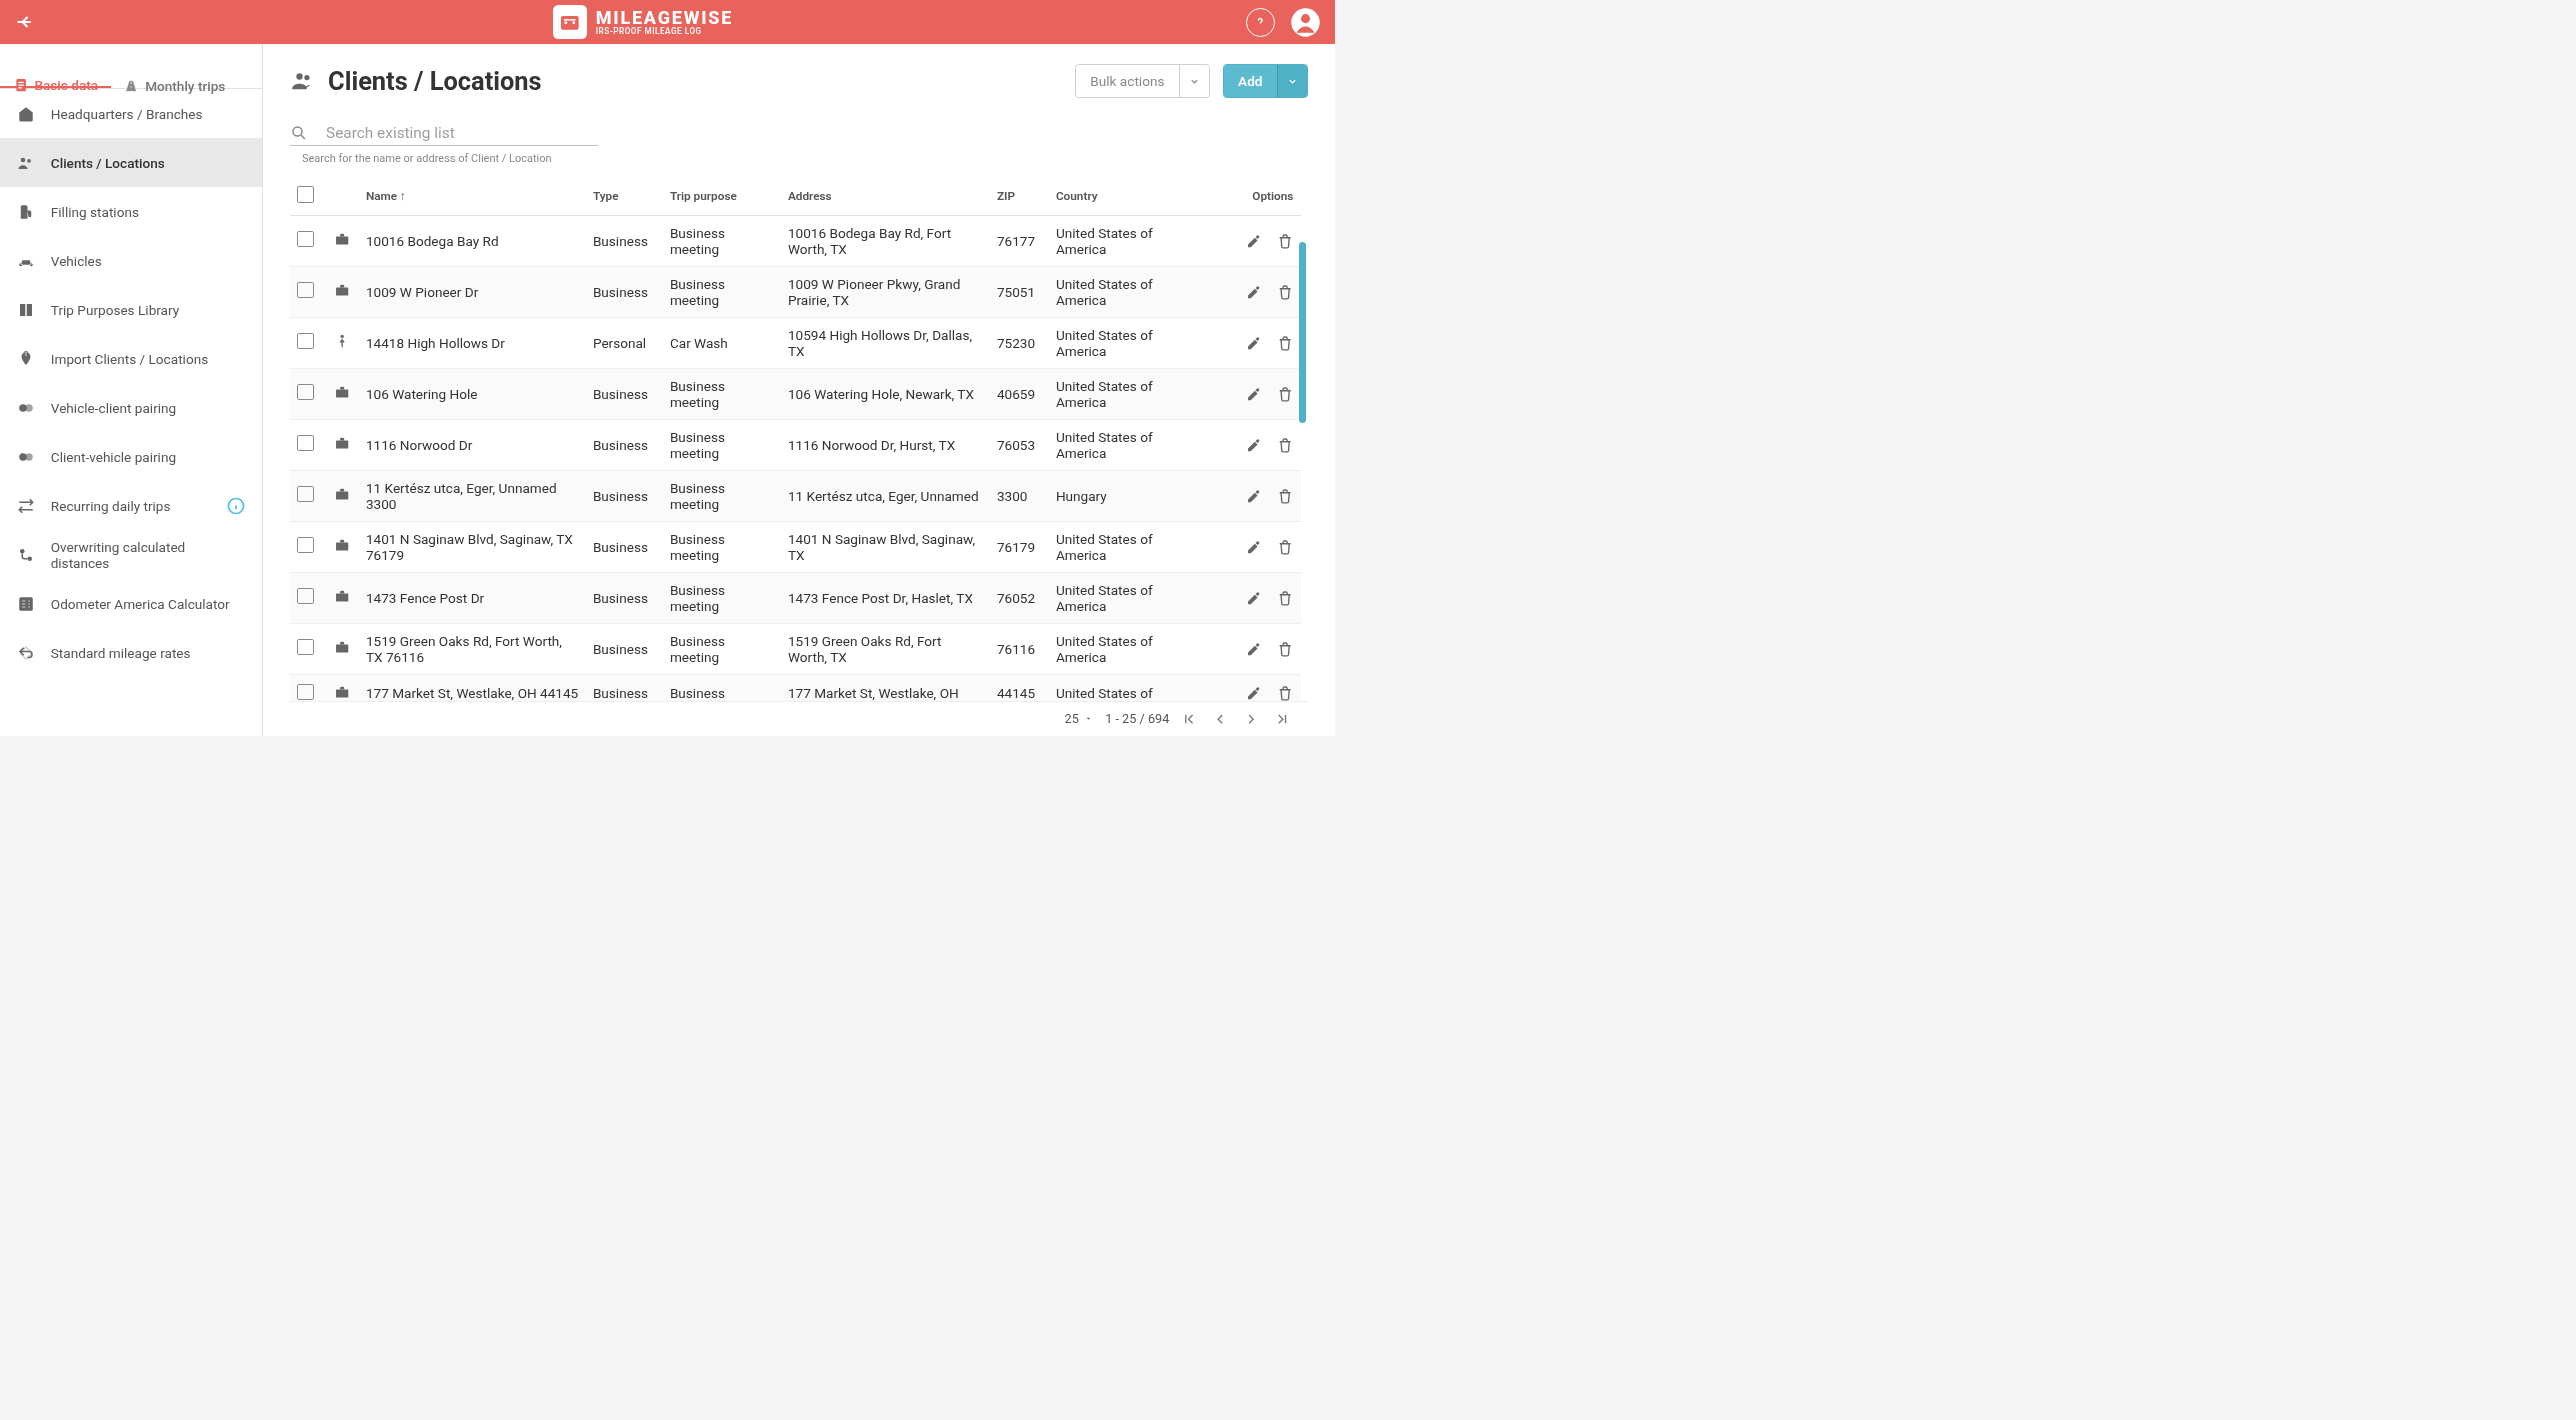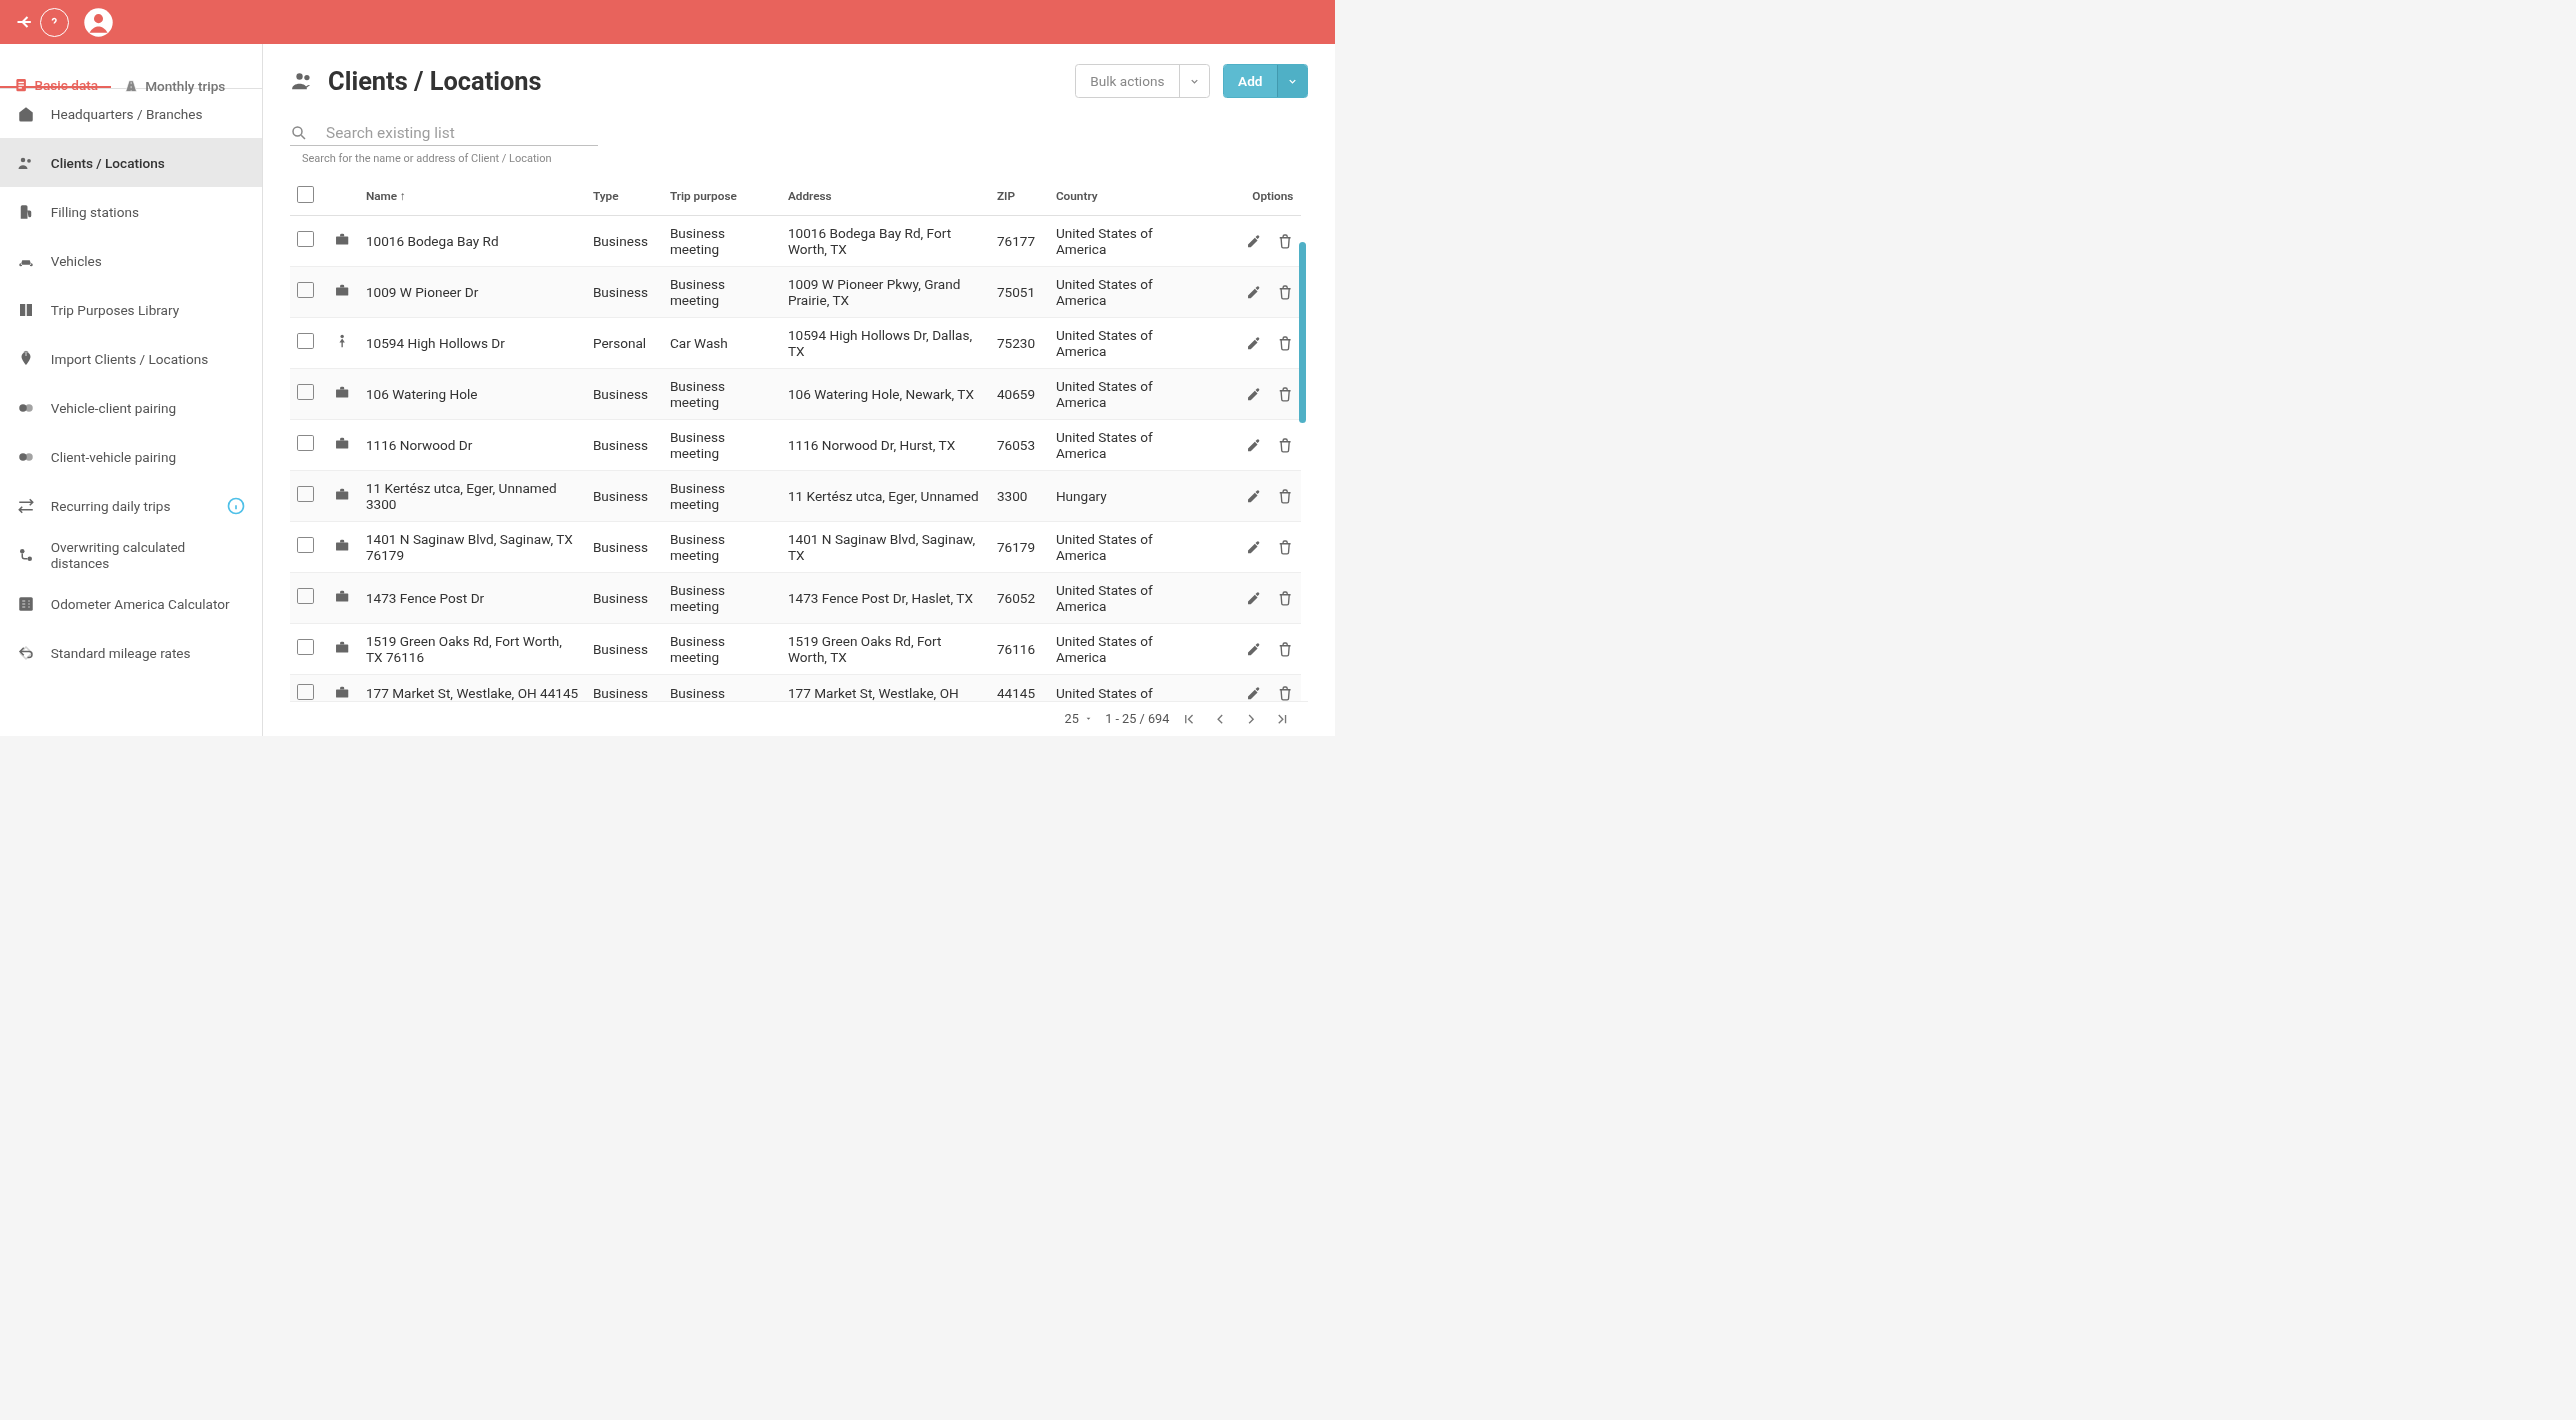--- a/index.html
+++ b/index.html
@@ -70,20 +70,34 @@
 svg { display:block; }
 </style>
 </head>
 <body>
 
 <div class="topbar">
   <div class="back">
     <svg width="20" height="20" viewBox="0 0 24 24" fill="none" stroke="#fff" stroke-width="2.5">
         <path d="M15 6l-6 6 6 6M3 12h16"></path>
       </svg>
+  </div>
+  <div class="brand">
+    <div class="brand-logo">
+      <svg width="23.6" height="23.6" viewBox="0 0 24 24" fill="#e8635c">
+          <rect x="3" y="6" width="18" height="14" rx="2" fill="#e8635c"></rect>
+          <circle cx="8" cy="13" r="1.5" fill="#fff"></circle>
+          <circle cx="16" cy="13" r="1.5" fill="#fff"></circle>
+          <path d="M6 10h12" stroke="#fff" stroke-width="1.5"></path>
+        </svg>
+    </div>
+    <div class="brand-text">
+      <div class="b1">MILEAGEWISE</div>
+      <div class="b2">IRS-PROOF MILEAGE LOG</div>
+    </div>
   </div>
   <div class="right-icons">
     <div class="icon-circle">
       <svg width="14.5" height="14.5" viewBox="0 0 24 24" fill="none" stroke="#fff" stroke-width="2.5">
           <path d="M9 9a3 3 0 115 2c-1 1-2 1.5-2 3M12 18h.01"></path>
         </svg>
     </div>
     <div>
       <svg width="31" height="31" viewBox="0 0 24 24" fill="#fff">
           <circle cx="12" cy="12" r="11"></circle>
@@ -346,21 +360,21 @@
                   </td>
                 </tr>
                 <tr>
                   <td><span class="chk"></span></td>
                   <td><span class="row-icon">
                       <svg width="16.3" height="16.3" viewBox="0 0 24 24" fill="#666">
                         <circle cx="12" cy="5" r="2.5"></circle>
                         <path d="M12 8l-4 6h3v7h2v-7h3l-4-6z"></path>
                       </svg>
                     </span></td>
-                  <td>10594 High Hollows Dr</td>
+                  <td>14418 High Hollows Dr</td>
                   <td>Personal</td>
                   <td>Car Wash</td>
                   <td>10594 High Hollows Dr, Dallas, TX</td>
                   <td>75230</td>
                   <td>United States of America</td>
                   <td>
                     <div class="opt-btns">
                       <span>
                         <svg width="16.3" height="16.3" viewBox="0 0 24 24" fill="#666">
                           <path d="M3 17l10-10 4 4L7 21H3v-4zM14 6l2-2a2 2 0 013 3l-2 2"></path>

